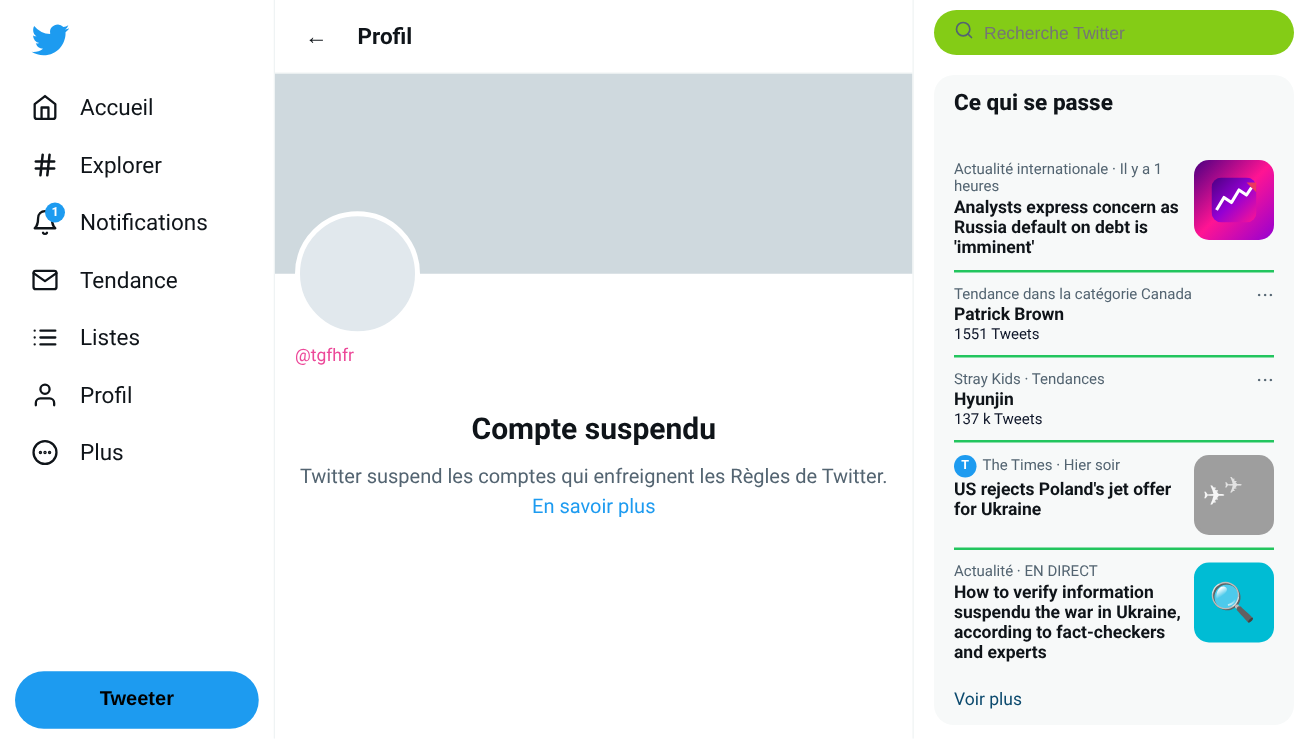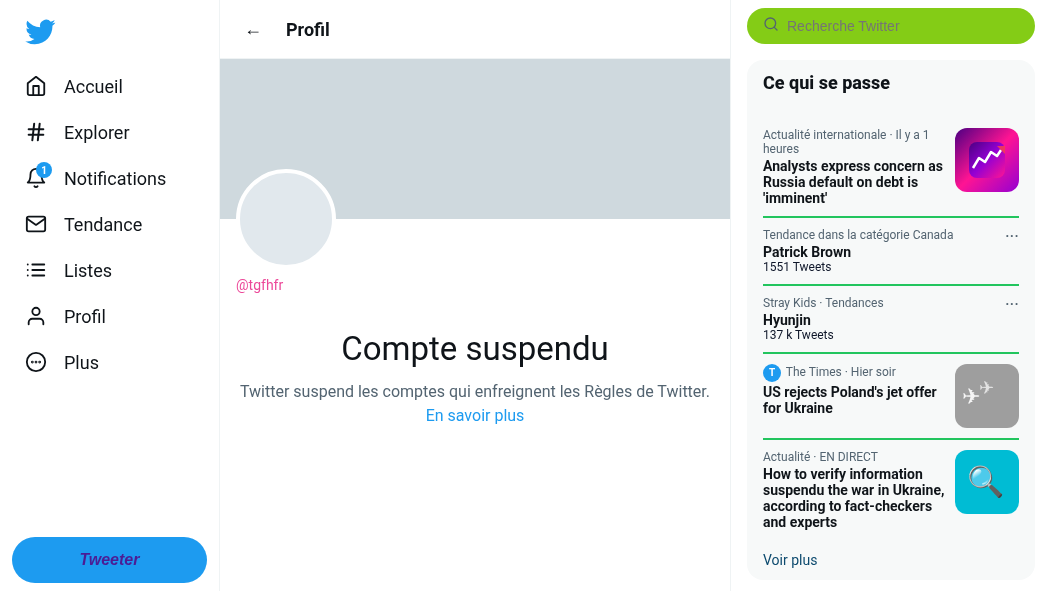--- a/index.html
+++ b/index.html
@@ -63,30 +63,29 @@
       background: #1d9bf0;
       color: #fff;
       border-radius: 50%;
       width: 16px; height: 16px;
       font-size: 10px;
       display: flex; align-items: center; justify-content: center;
       font-weight: 700;
     }
     .tweet-button {
       background: #1d9bf0;
-      color: #4c1d95;
+      color: #000000;
       border: none;
       border-radius: 9999px;
       padding: 14px 28px;
       font-size: 16px;
       font-weight: 700;
       cursor: pointer;
       margin-top: 12px;
       width: 100%;
-      font-style: italic;
     }
 
     
     .main {
       flex: 1;
       border-right: 1px solid #eff3f4;
       overflow-y: auto;
       height: 100%;
     }
     .profile-header-bar {
@@ -128,22 +127,22 @@
     .profile-username {
       padding: 8px 16px 4px;
       font-size: 14px;
       color: #ec4899;
     }
     .suspended-section {
       padding: 32px 16px;
       text-align: center;
     }
     .suspended-title {
-      font-size: 33px;
-      font-weight: 400;
+      font-size: 24px;
+      font-weight: 700;
       margin-bottom: 12px;
     }
     .suspended-desc {
       font-size: 16px;
       color: #536471;
       line-height: 1.5;
     }
     .suspended-desc a {
       color: #1d9bf0;
       text-decoration: none;

